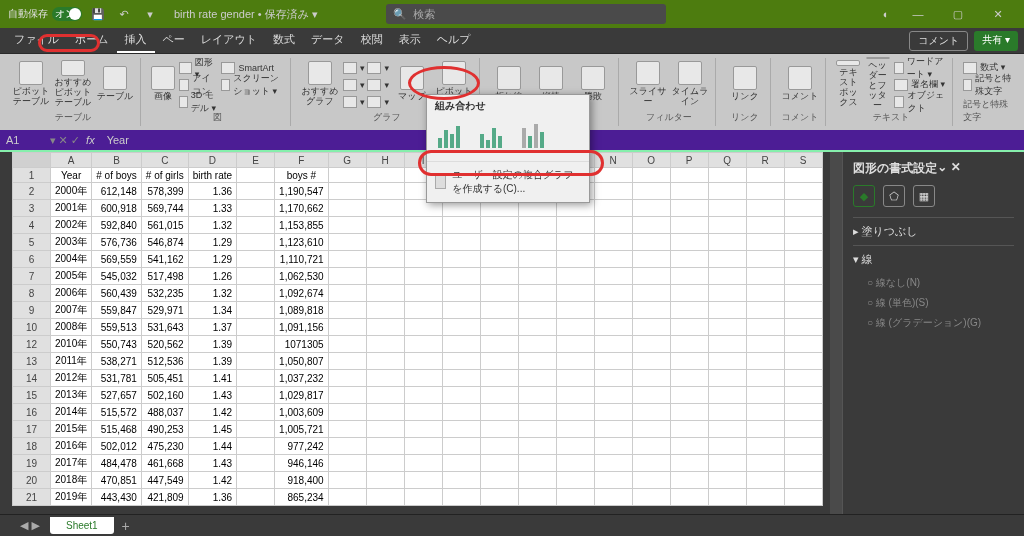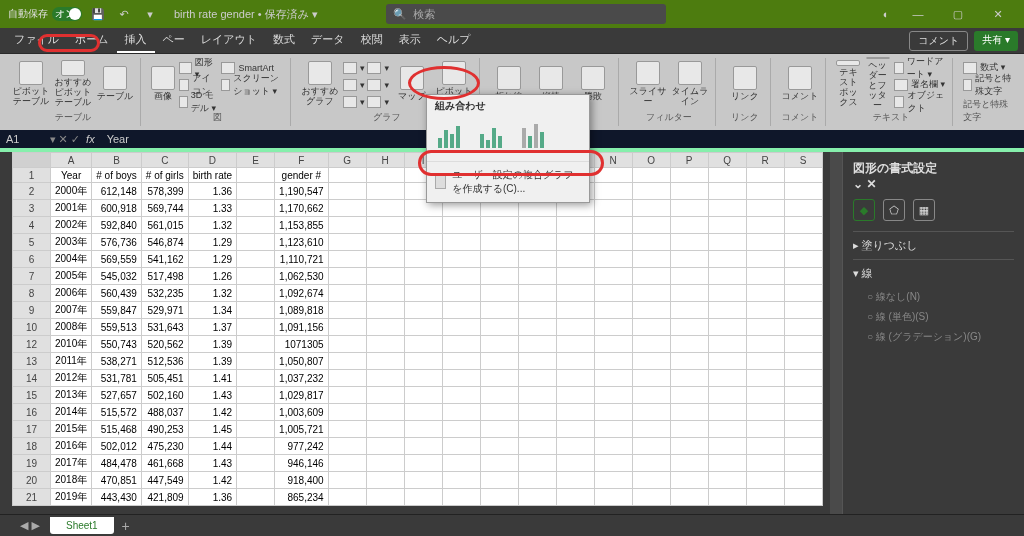--- a/index.html
+++ b/index.html
@@ -26,37 +26,37 @@
 .ribbon { height: 76px; background: #c8c8c8; display: flex; padding: 4px 6px; gap: 4px; color: #333; }
 .rgroup { display: flex; flex-direction: column; align-items: center; border-right: 1px solid #aaa; padding: 0 6px; }
 .rgroup .icons { display: flex; gap: 4px; flex: 1; align-items: flex-start; padding-top: 2px; }
 .rgroup .label { font-size: 9px; color: #555; padding-bottom: 2px; }
 .rbig { width: 38px; height: 48px; display: flex; flex-direction: column; align-items: center; justify-content: center; gap: 2px; font-size: 9px; text-align: center; line-height: 1.1; }
 .rbig .ic { width: 24px; height: 24px; background: #e8e8e8; border: 1px solid #999; border-radius: 2px; }
 .rsmall-col { display: flex; flex-direction: column; gap: 2px; font-size: 9px; }
 .rsmall { display: flex; align-items: center; gap: 3px; height: 15px; }
 .rsmall .ic { width: 14px; height: 12px; background: #e8e8e8; border: 1px solid #999; }
 
-.formula { height: 22px; background: #0f172a; display: flex; align-items: center; border-bottom: 4px solid #86efac; }
+.formula { height: 22px; background: #4c1d95; display: flex; align-items: center; border-bottom: 2px solid #86efac; }
 .namebox { width: 50px; padding: 0 6px; color: #ccc; font-size: 11px; }
 .fx { padding: 0 6px; color: #ccc; font-style: italic; }
 .finput { flex: 1; padding: 0 6px; color: #ccc; font-size: 11px; }
 
 .content { display: flex; height: 362px; }
 .sheet { flex: 1; background: #3a3a3a; position: relative; overflow: hidden; padding-left: 12px; }
 table { border-collapse: collapse; background: #fff; color: #000; font-size: 10px; }
 th, td { border: 1px solid #ccc; padding: 1px 4px; height: 15px; min-width: 38px; text-align: right; }
 th { background: #e0e0e0; font-weight: normal; text-align: center; color: #444; }
 th.row { width: 18px; background: #e0e0e0; text-align: center; }
 .hdr td { text-align: center; }
 .corner { background: #d0d0d0; }
 td.yr { text-align: center; }
 
 .sidepanel { width: 182px; background: #3a3a3a; border-left: 1px solid #555; padding: 8px 10px; color: #ddd; }
-.sidepanel .title { font-size: 12px; font-weight: bold; margin-bottom: 8px; display: flex; justify-content: flex-start; flex-direction: column; }
+.sidepanel .title { font-size: 12px; font-weight: bold; margin-bottom: 8px; display: flex; justify-content: flex-start; }
 .sp-iconrow { display: flex; gap: 8px; margin-bottom: 10px; }
 .sp-ic { width: 22px; height: 22px; border: 1px solid #888; border-radius: 3px; display: flex; align-items: center; justify-content: center; }
 .sp-section { font-size: 11px; padding: 6px 0; border-top: 1px solid #555; cursor: pointer; }
 .sp-sub { font-size: 10px; color: #888; padding: 3px 0 3px 14px; }
 
 .tabs { height: 22px; background: #3a3a3a; display: flex; align-items: center; padding-left: 20px; gap: 2px; border-top: 1px solid #222; }
 .tab { padding: 3px 16px; background: #fff; color: #2a7a2a; font-size: 10px; border-radius: 0 0 3px 3px; }
 .tab-add { width: 20px; text-align: center; color: #aaa; font-size: 14px; }
 
 .dropdown { position: absolute; left: 426px; top: 94px; width: 164px; background: #f0f0f0; border: 1px solid #999; box-shadow: 2px 2px 8px rgba(0,0,0,0.4); color: #333; z-index: 10; }
@@ -327,21 +327,21 @@
             <th>R</th>
             <th>S</th>
           </tr>
           <tr class="hdr">
             <th class="row">1</th>
             <td>Year</td>
             <td># of boys</td>
             <td># of girls</td>
             <td>birth rate</td>
             <td></td>
-            <td>gender #</td>
+            <td>boys #</td>
             <td></td>
             <td></td>
             <td></td>
             <td></td>
             <td></td>
             <td></td>
             <td></td>
             <td></td>
             <td></td>
             <td></td>

